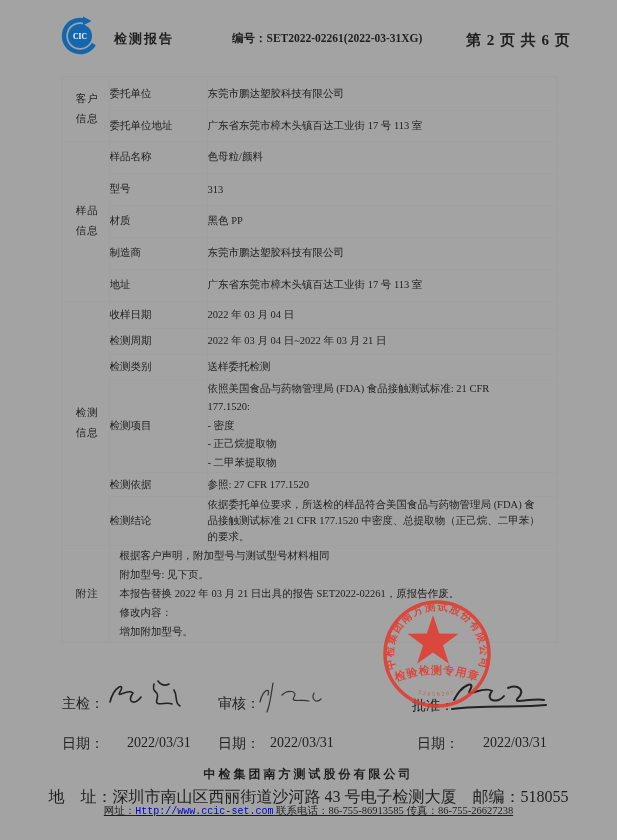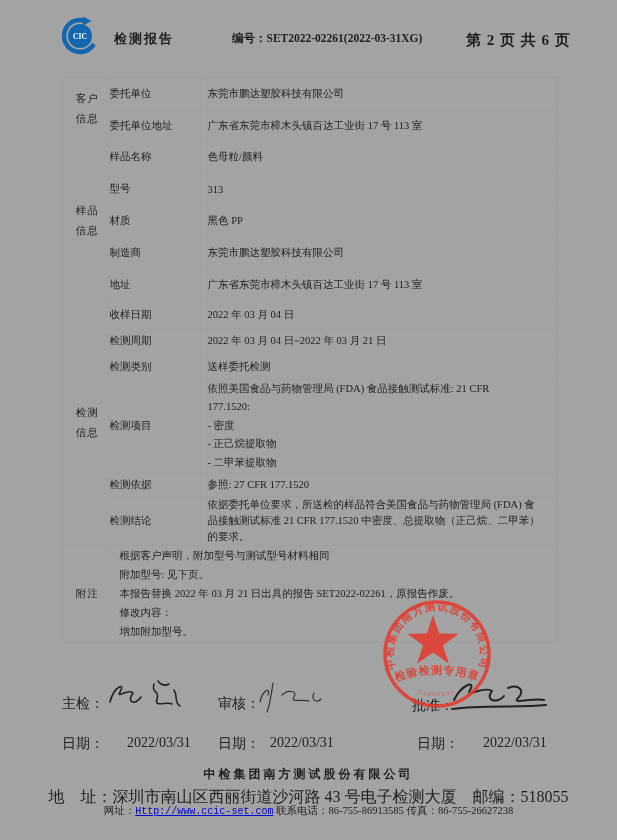--- a/index.html
+++ b/index.html
@@ -25,21 +25,21 @@
   .lh19{line-height:19px;margin-left:20px;}
   
   .sigzone span{position:absolute;font-size:14px;}
   .sigsvg{position:absolute;}
   
   .stamp{position:absolute;left:379px;top:596px;opacity:0.88;}
   
   .ft-company{position:absolute;left:0;right:0;top:766px;text-align:center;
               font-size:12px;font-weight:bold;letter-spacing:3px;}
   .ft-line1{position:absolute;left:0;right:0;top:787px;text-align:center;font-size:16px;}
-  .ft-line2{position:absolute;left:0;right:0;top:804px;text-align:center;font-size:10.5px;}
+  .ft-line2{position:absolute;left:0;right:0;top:804px;text-align:center;font-size:10.5px;text-decoration:underline;}
   .ft-url{font-family:"Liberation Mono","DejaVu Sans Mono",monospace;font-size:10px;
           color:#0000cc;text-decoration:underline;}
 </style>
 </head>
 <body>
 
 <div class="page">
 
   <svg class="logo" width="44" height="44" viewBox="0 0 44 44">
     <circle cx="22" cy="22" r="12" fill="#1467ae"></circle>

